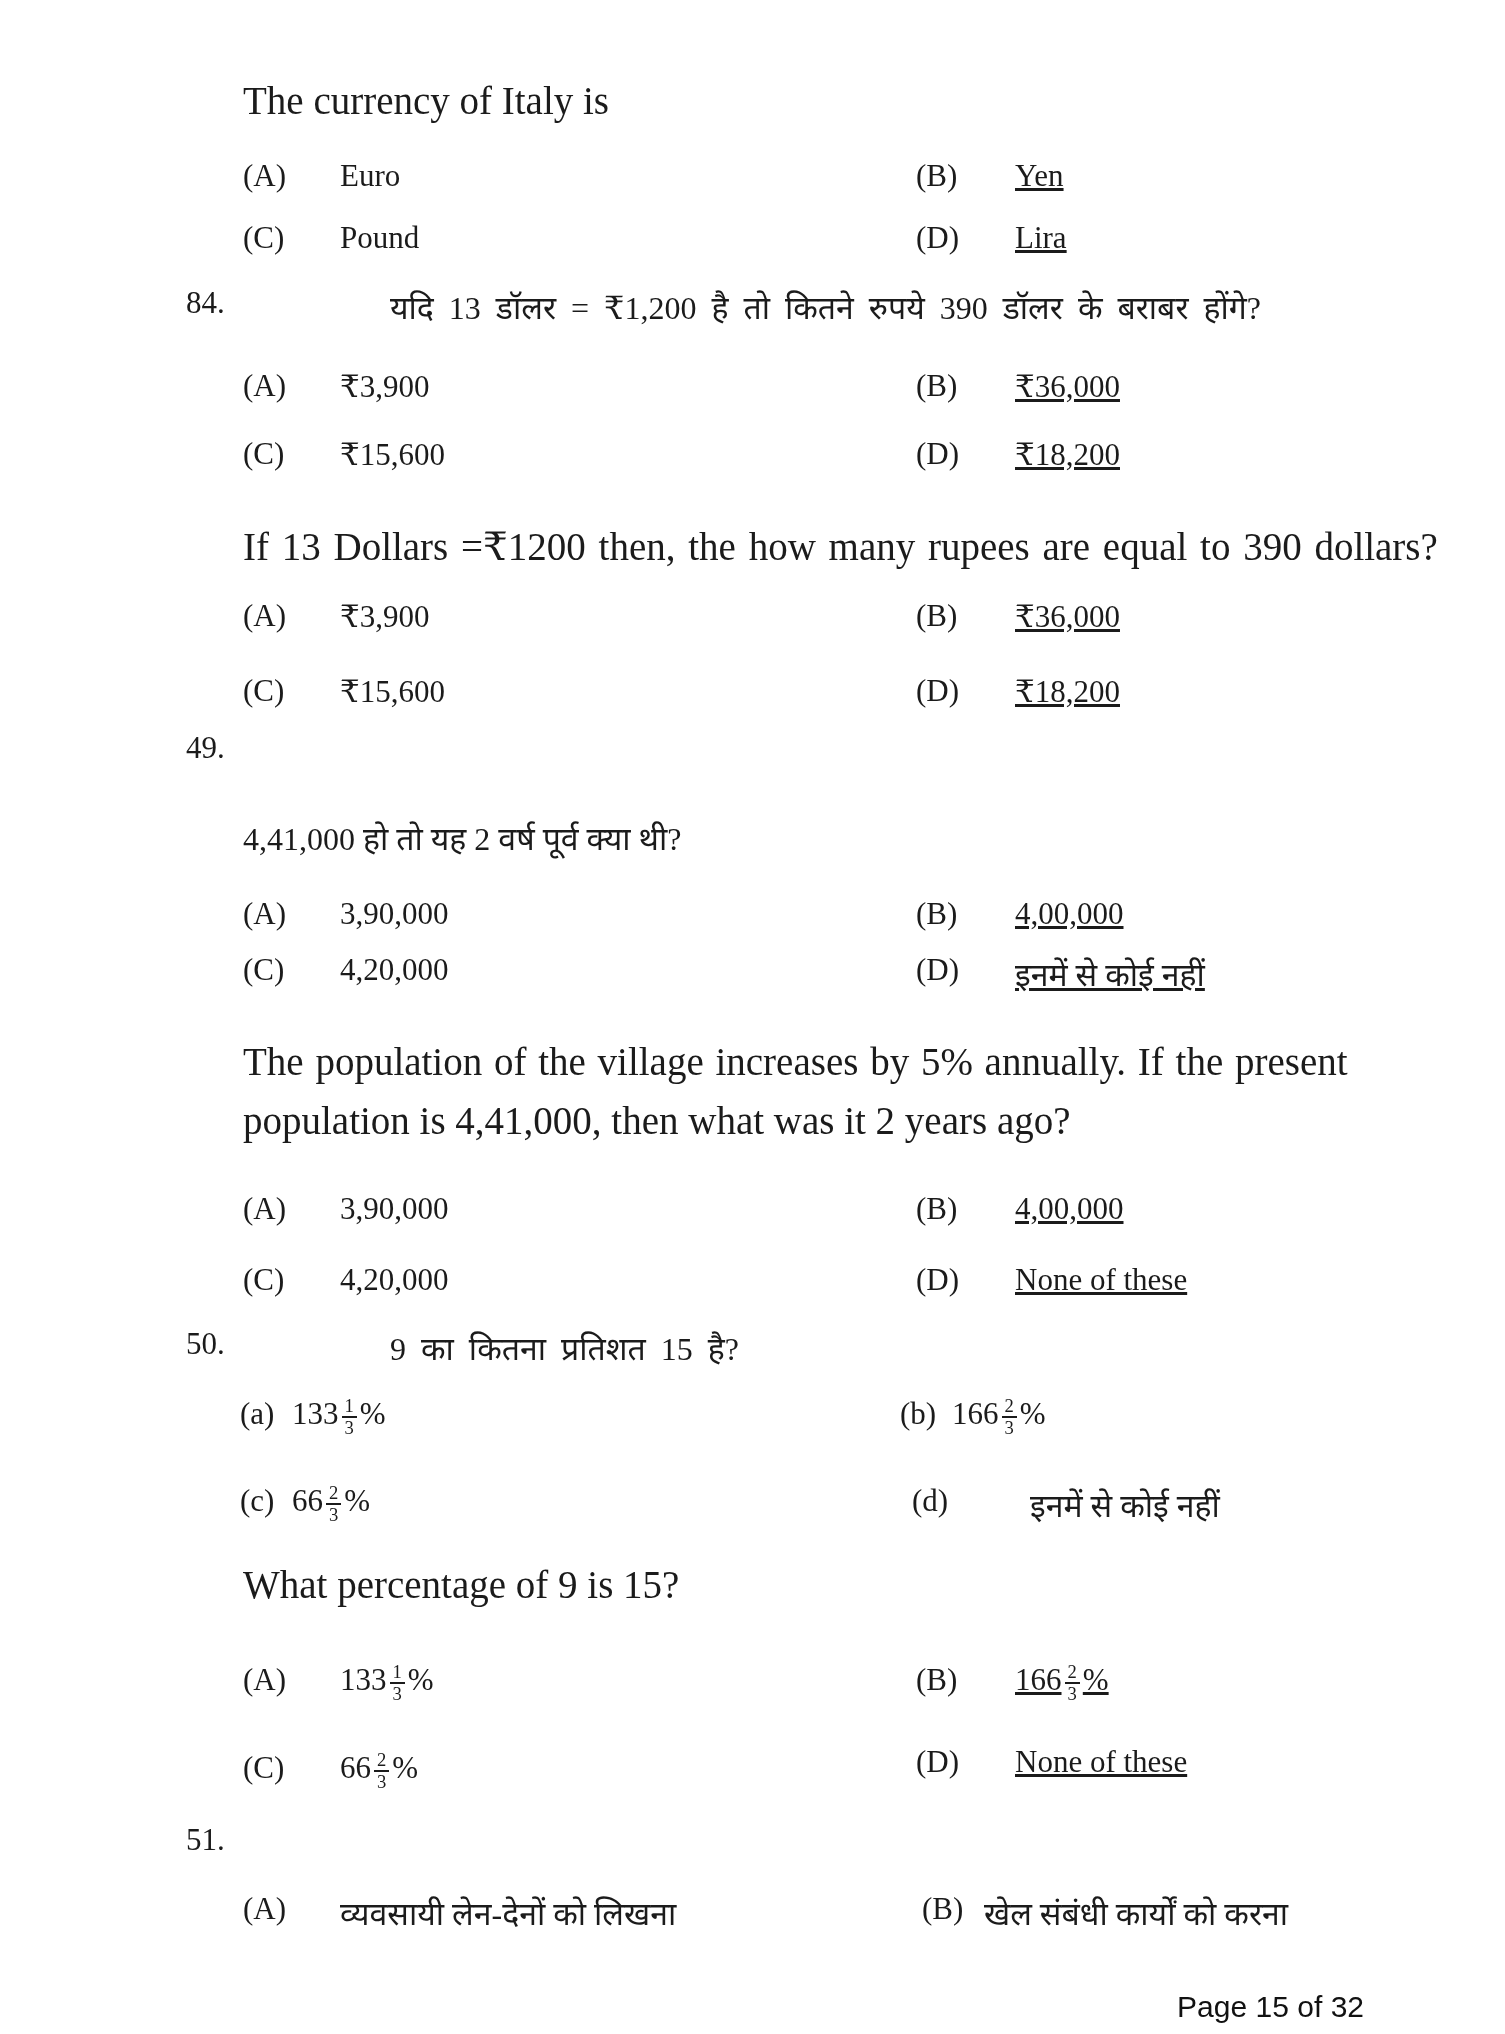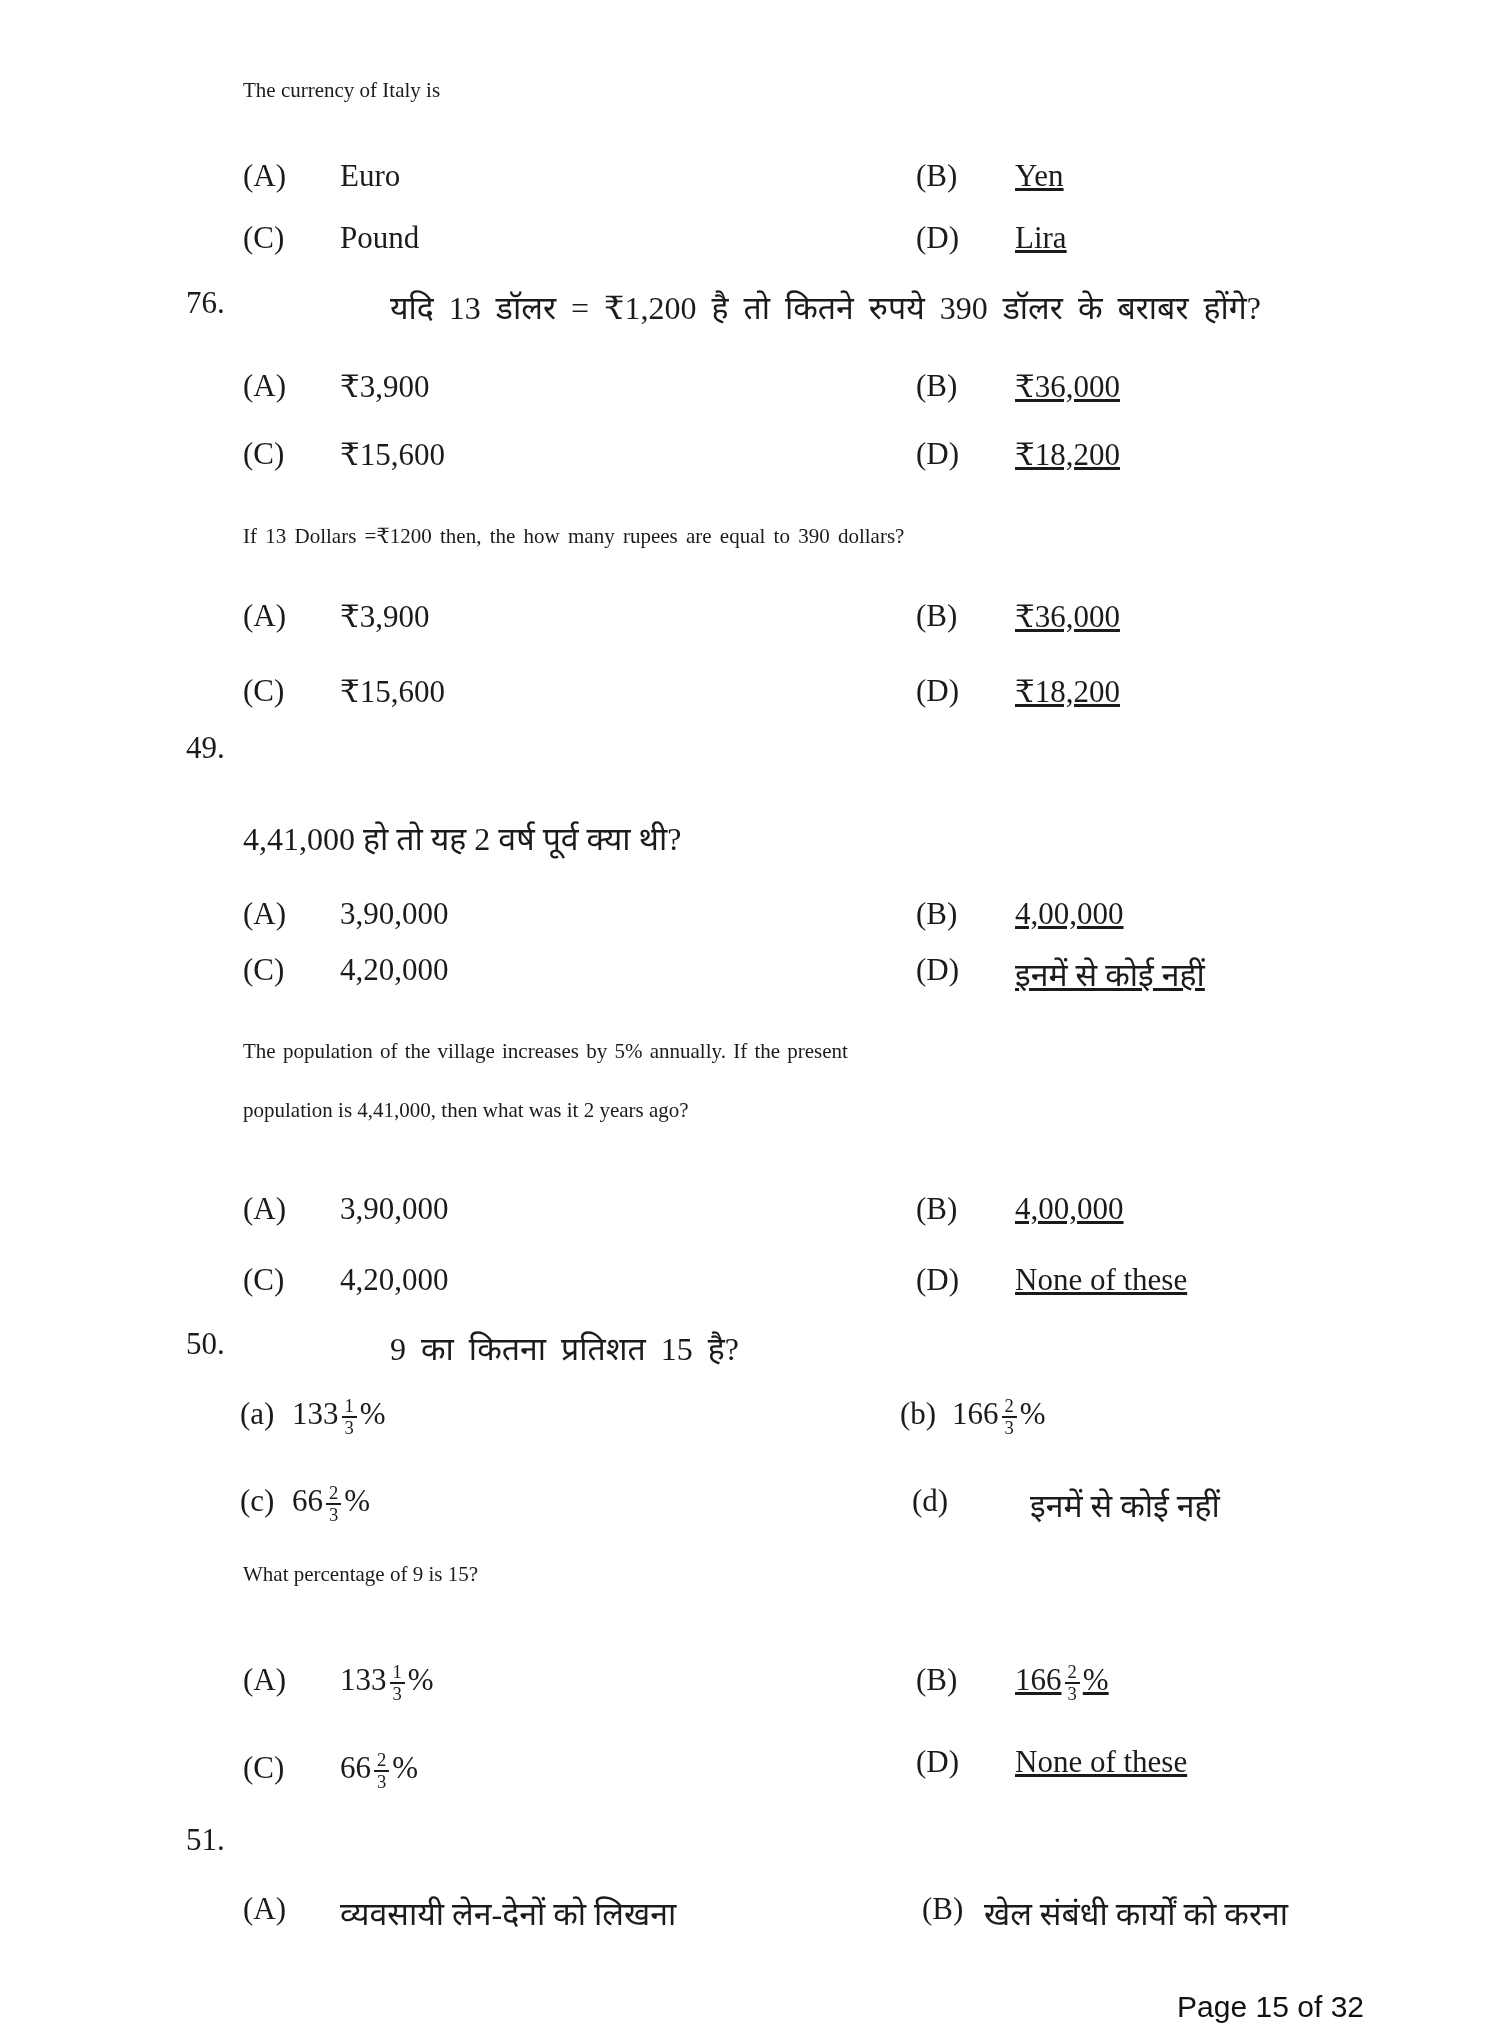--- a/index.html
+++ b/index.html
@@ -8,21 +8,21 @@
     width:1505px;
     height:2034px;
     background:#ffffff;
     color:#1b1b1b;
     font-family:"Liberation Serif","DejaVu Serif",serif;
     font-size:31px;
     overflow:hidden;
   }
   .row{position:absolute;left:0;width:1505px;height:40px;white-space:nowrap;}
   .row span{position:absolute;white-space:nowrap;}
-  .en{font-size:21px;}
+  .en{font-size:39px;}
   .hi{font-size:32px;text-align:center;}
   .qnum{left:186px;}
   .qtext{left:390px;word-spacing:7px;}
   .para{left:243px;}
   .m1{left:243px;}
   .t1{left:340px;}
   .m2{left:916px;}
   .t2{left:1015px;text-decoration:underline;}
   
   .fm1{left:240px;}
@@ -66,21 +66,21 @@
     <span class="t2">Yen</span>
   </div>
   <div class="row" style="top:220px">
     <span class="m1">(C)</span>
     <span class="t1">Pound</span>
     <span class="m2">(D)</span>
     <span class="t2">Lira</span>
   </div>
 
   <div class="row" style="top:285px">
-    <span class="qnum">76.</span>
+    <span class="qnum">84.</span>
     <span class="qtext hi">यदि 13 डॉलर = ₹1,200 है तो कितने रुपये 390 डॉलर के बराबर होंगे?</span>
   </div>
   <div class="row" style="top:368px">
     <span class="m1">(A)</span>
     <span class="t1">₹3,900</span>
     <span class="m2">(B)</span>
     <span class="t2">₹36,000</span>
   </div>
   <div class="row" style="top:436px">
     <span class="m1">(C)</span>

